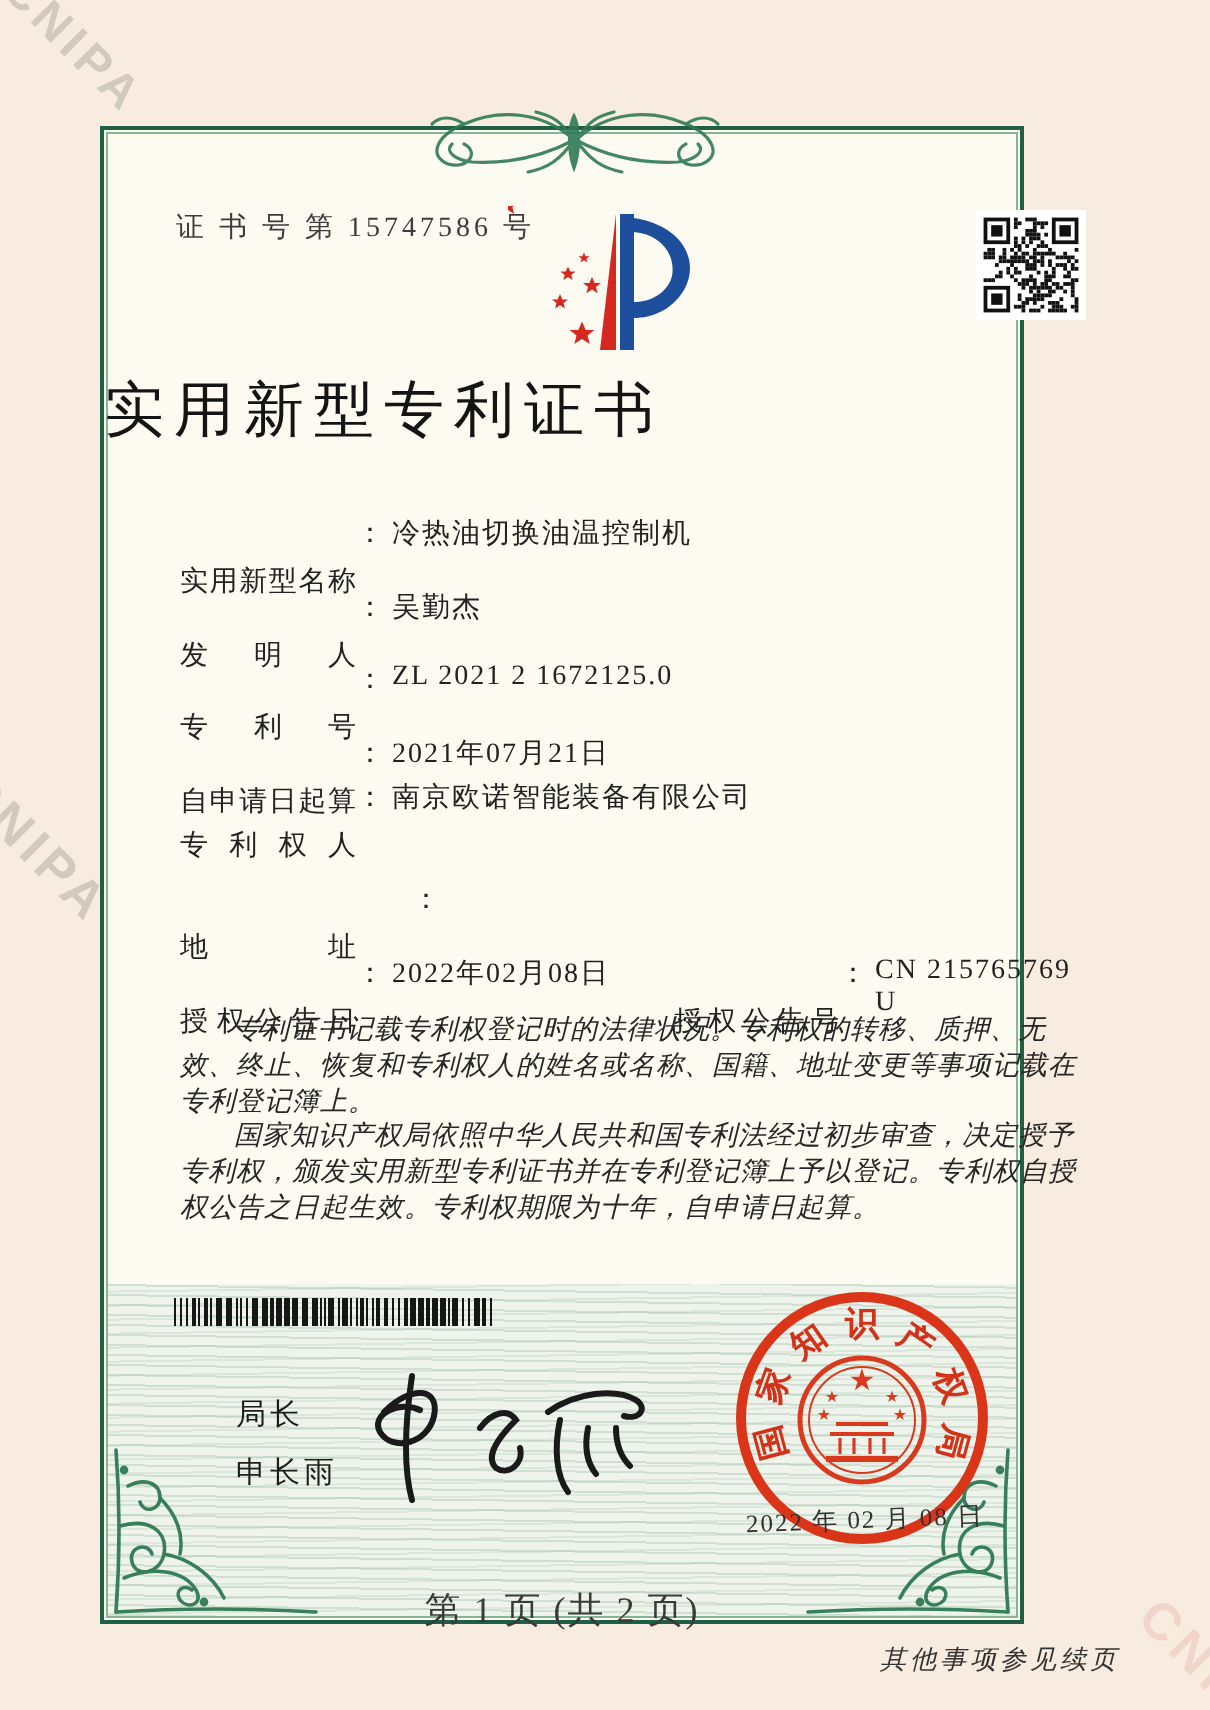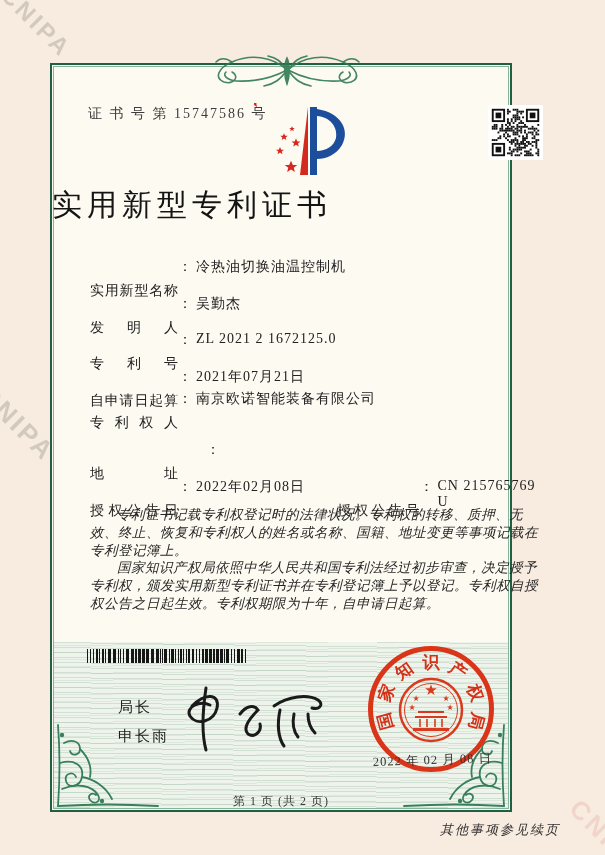--- a/index.html
+++ b/index.html
@@ -54,21 +54,21 @@
 
   .seal { position:absolute; left:316px; top:581px; width:126px; height:126px; border-radius:50%;
           border:5px solid #da3419; }
   .seal-char { position:absolute; left:50%; top:50%; font-size:17px; font-weight:bold; color:#d43119;
                font-family:"Liberation Sans","DejaVu Sans",sans-serif; }
   .emblem { position:absolute; left:50%; top:50%; transform:translate(-50%,-50%); width:70px; height:78px; }
   .seal-date { position:absolute; left:308px; top:687px; width:145px; text-align:center;
                font-size:12.5px; color:#33302d; letter-spacing:1px; transform:rotate(-2deg); }
 
   .page-num { position:absolute; left:0; top:728px; width:100%; text-align:center;
-              font-size:12px; color:#3a3a3a; letter-spacing:1px; }
+              font-size:18px; color:#3a3a3a; letter-spacing:1px; }
 
   .footer-note { position:absolute; left:50px; top:821px; width:510px; text-align:right;
                  font-size:13px; color:#333; font-style:italic; letter-spacing:2px; }
 
   .ornament { position:absolute; pointer-events:none; }
 </style>
 </head>
 <body>
 
 <div class="canvas">

